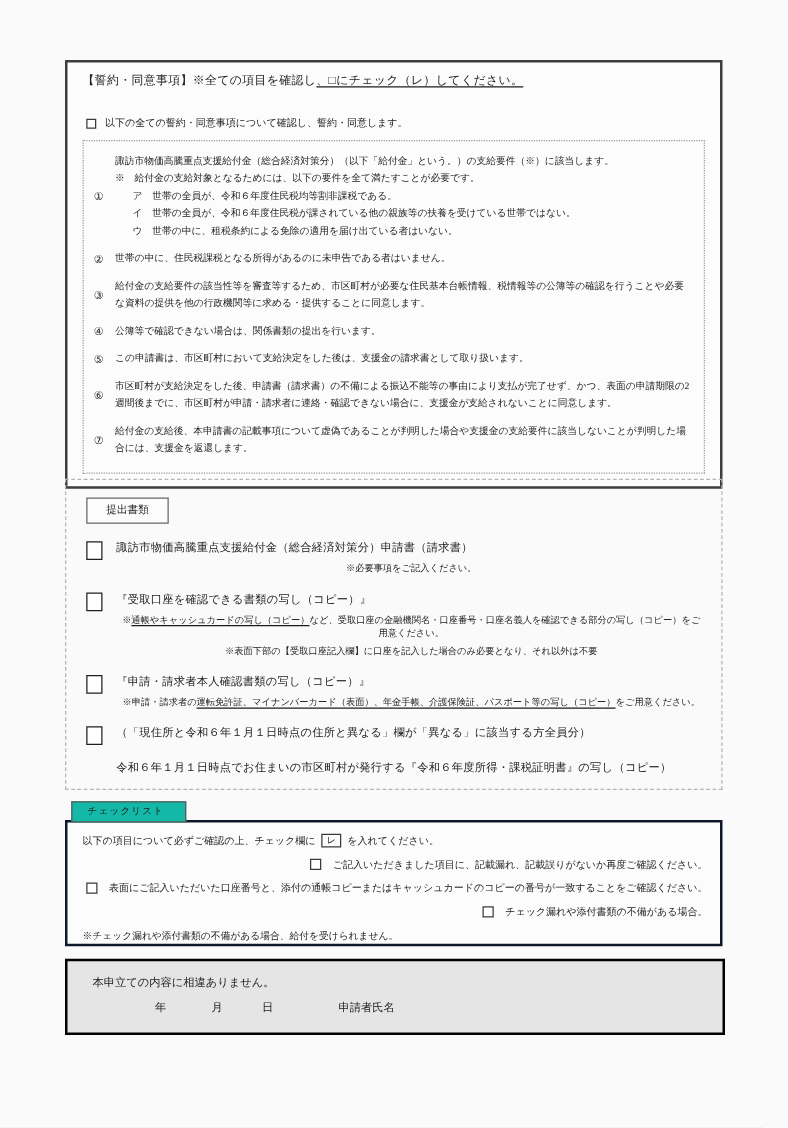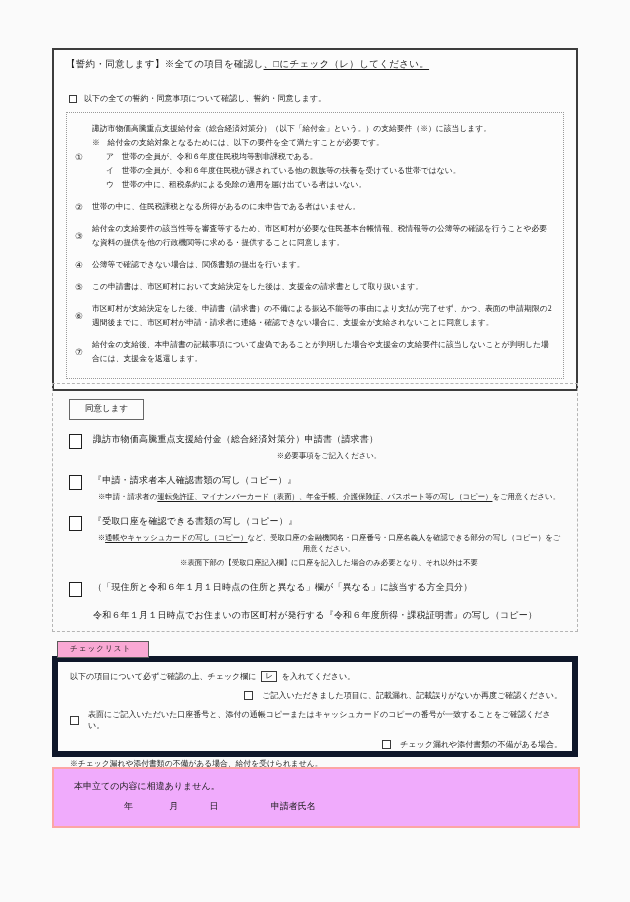--- a/index.html
+++ b/index.html
@@ -36,53 +36,53 @@
   .cb-lg { width:13px; height:15px; border:1.6px solid #1f1f1f; background:#fff; flex:none; margin-top:1px; }
   .doc-body { flex:1; }
   .doc-title { font-size:9px; letter-spacing:.2px; }
   .doc-note { font-size:7.4px; margin-top:4px; line-height:11px; padding-left:2px;text-align:center; }
   .doc-note + .doc-note { margin-top:3px; }
   .doc-title2 { font-size:9px; margin-top:15px; letter-spacing:.2px; }
 
   
   .checklist-tab {
     position:absolute; left:57px; top:641px; z-index:2;
-    border:1px solid #5a5a5a; background:#f9a8d4; font-size:7.6px;
+    border:1px solid #5a5a5a; background:#14b8a6; font-size:7.6px;
     padding:2px 17px 3px 12px; letter-spacing:1px;
   }
   .box3 {
     position:absolute; left:52px; top:656px; width:526px; height:101px;
-    border:6px solid #0f172a; background:#fcfcfc; padding:9px 10px 6px 12px;
+    border:2px solid #0f172a; background:#fcfcfc; padding:9px 10px 6px 12px;
   }
   .cl-intro { font-size:8px; display:flex; align-items:center; gap:2px; }
   .boxed-re { display:inline-block; border:1px solid #3a3a3a; font-size:7.2px; padding:0 3px; margin:0 3px; line-height:9px; }
   .cl-item { display:flex; align-items:center; gap:9px; font-size:8px; margin-top:8px;justify-content:flex-end; }
   .cb-md { width:9px; height:9px; border:1px solid #3a3a3a; background:#fff; flex:none; }
   .cl-footnote { font-size:7.8px; margin-top:8px; }
 
   
   .box4 {
     position:absolute; left:52px; top:767px; width:528px; height:61px;
-    border:2px solid #fca5a5; background:#f0abfc; padding:11px 20px 0 20px;
+    border:2px solid #000000; background:#e5e5e5; padding:11px 20px 0 20px;
   }
   .decl-statement { font-size:9px; }
   .decl-row { font-size:9px; margin-top:7px; }
   .decl-row .y { margin-left:50px; }
   .decl-row .m { margin-left:34px; }
   .decl-row .d { margin-left:29px; }
   .decl-row .n { margin-left:50px; }
 </style>
 </head>
 <body>
 
 <div class="page">
 
   <section class="box1">
     <div class="pledge-header">
-      <span>【誓約・同意します】※全ての項目を確認し</span><span class="u">、□にチェック（レ）してください。</span>
+      <span>【誓約・同意事項】※全ての項目を確認し</span><span class="u">、□にチェック（レ）してください。</span>
     </div>
     <div class="agree-row">
       <span class="cb-sm"></span>
       <span>以下の全ての誓約・同意事項について確認し、誓約・同意します。</span>
     </div>
     <div class="pledge-inner">
       <div class="pledge-item">
         <span class="pledge-num">①</span>
         <div class="pledge-text">
           <div>諏訪市物価高騰重点支援給付金（総合経済対策分）（以下「給付金」という。）の支給要件（※）に該当します。</div>
@@ -113,50 +113,50 @@
         <div class="pledge-text">市区町村が支給決定をした後、申請書（請求書）の不備による振込不能等の事由により支払が完了せず、かつ、表面の申請期限の2週間後までに、市区町村が申請・請求者に連絡・確認できない場合に、支援金が支給されないことに同意します。</div>
       </div>
       <div class="pledge-item">
         <span class="pledge-num">⑦</span>
         <div class="pledge-text">給付金の支給後、本申請書の記載事項について虚偽であることが判明した場合や支援金の支給要件に該当しないことが判明した場合には、支援金を返還します。</div>
       </div>
     </div>
   </section>
 
   <section class="box2">
-    <div class="doc-label">同意します</div>
+    <div class="doc-label">提出書類</div>
 
     <div class="doc-item">
       <span class="cb-lg"></span>
       <div class="doc-body">
         <div class="doc-title">諏訪市物価高騰重点支援給付金（総合経済対策分）申請書（請求書）</div>
         <div class="doc-note">
           <span>※必要事項をご記入ください。</span>
         </div>
       </div>
     </div>
 
     <div class="doc-item">
       <span class="cb-lg"></span>
       <div class="doc-body">
-        <div class="doc-title">『申請・請求者本人確認書類の写し（コピー）』</div>
+        <div class="doc-title">『受取口座を確認できる書類の写し（コピー）』</div>
         <div class="doc-note">
-          <span>※申請・請求者の</span><span class="u">運転免許証、マイナンバーカード（表面）、年金手帳、介護保険証、パスポート等の写し（コピー）</span><span>をご用意ください。</span>
+          <span>※</span><span class="u">通帳やキャッシュカードの写し（コピー）</span><span>など、受取口座の金融機関名・口座番号・口座名義人を確認できる部分の写し（コピー）をご用意ください。</span>
         </div>
+        <div class="doc-note">※表面下部の【受取口座記入欄】に口座を記入した場合のみ必要となり、それ以外は不要</div>
       </div>
     </div>
 
     <div class="doc-item">
       <span class="cb-lg"></span>
       <div class="doc-body">
-        <div class="doc-title">『受取口座を確認できる書類の写し（コピー）』</div>
+        <div class="doc-title">『申請・請求者本人確認書類の写し（コピー）』</div>
         <div class="doc-note">
-          <span>※</span><span class="u">通帳やキャッシュカードの写し（コピー）</span><span>など、受取口座の金融機関名・口座番号・口座名義人を確認できる部分の写し（コピー）をご用意ください。</span>
+          <span>※申請・請求者の</span><span class="u">運転免許証、マイナンバーカード（表面）、年金手帳、介護保険証、パスポート等の写し（コピー）</span><span>をご用意ください。</span>
         </div>
-        <div class="doc-note">※表面下部の【受取口座記入欄】に口座を記入した場合のみ必要となり、それ以外は不要</div>
       </div>
     </div>
 
     <div class="doc-item">
       <span class="cb-lg"></span>
       <div class="doc-body">
         <div class="doc-title">（「現住所と令和６年１月１日時点の住所と異なる」欄が「異なる」に該当する方全員分）</div>
         <div class="doc-title2">令和６年１月１日時点でお住まいの市区町村が発行する『令和６年度所得・課税証明書』の写し（コピー）</div>
       </div>
     </div>

